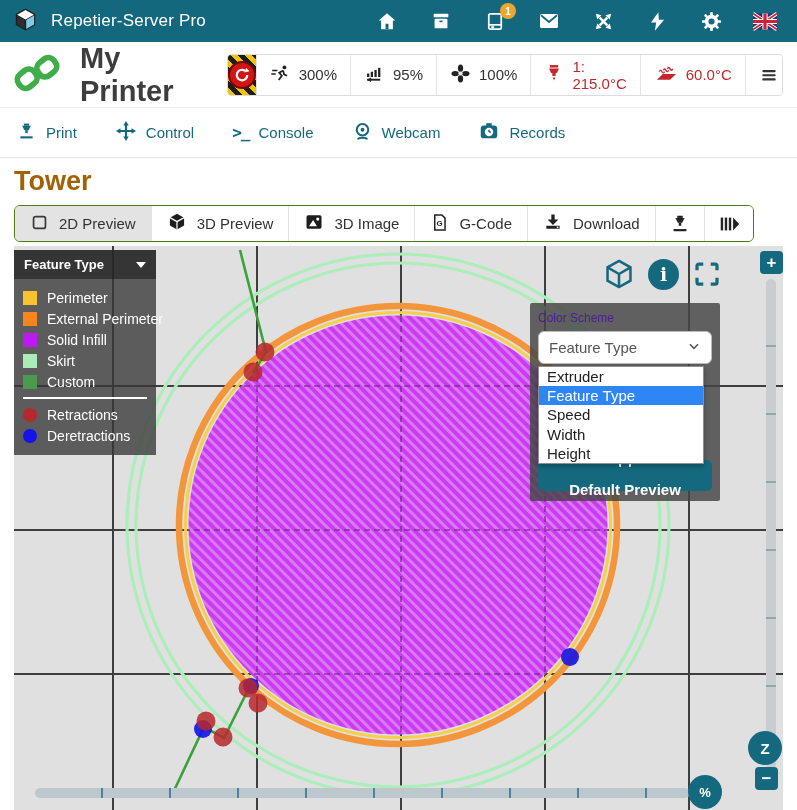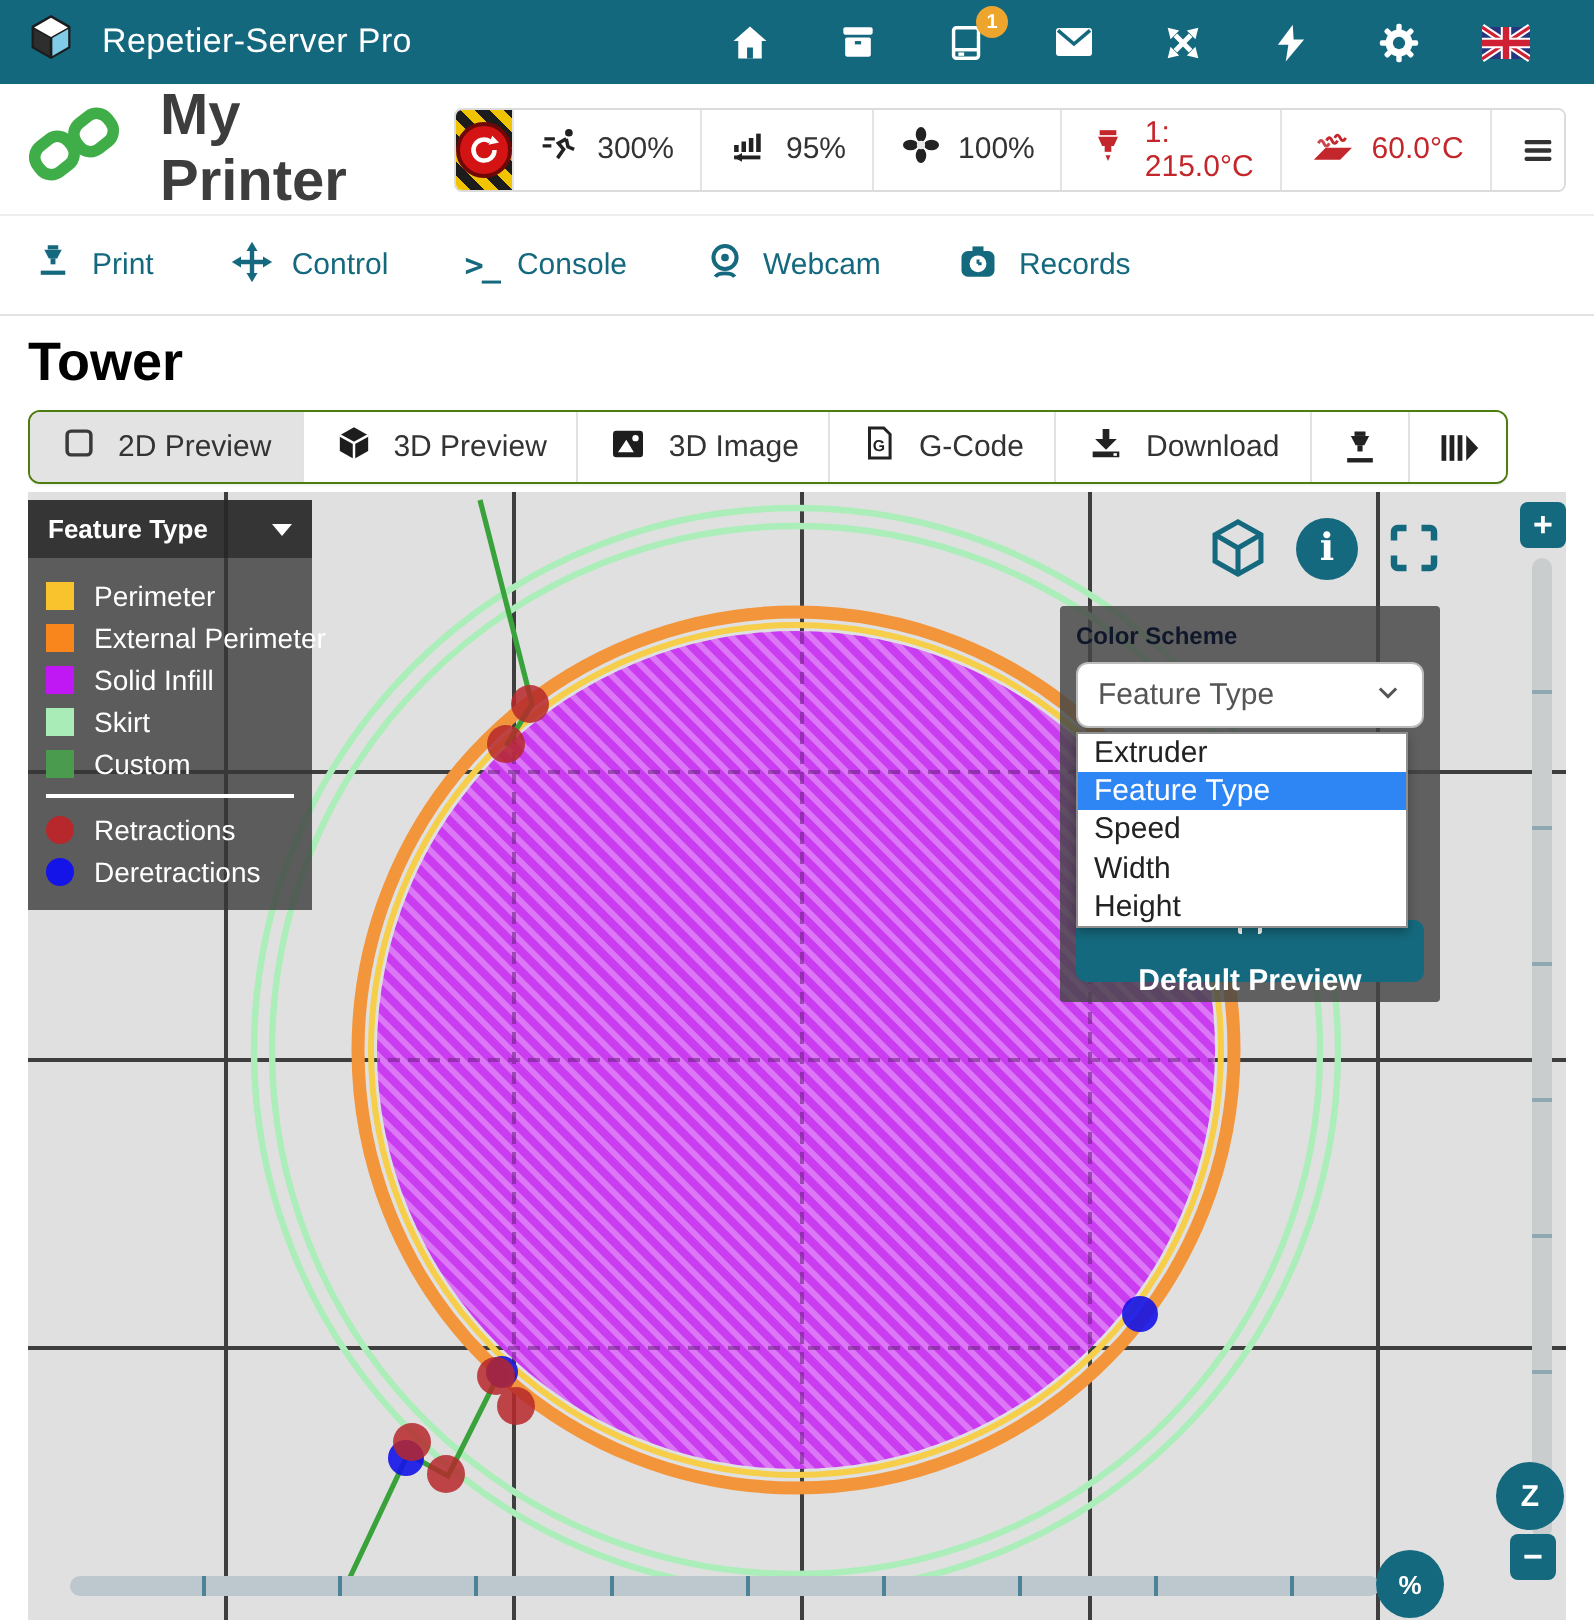--- a/index.html
+++ b/index.html
@@ -1,21 +1,21 @@
 <!DOCTYPE html>
 <html><head>
 <meta charset="utf-8">
 <style>
   * { margin:0; padding:0; box-sizing:border-box; }
   html,body { width:797px; height:810px; overflow:hidden; background:#fff;
     font-family:"Liberation Sans", sans-serif; color:#333; }
 
   
   .navbar { height:42px; background:#14687e; display:flex; align-items:center;
-    padding:0 32px 0 12px; gap:12px; }
+    padding:0 20px 0 12px; gap:12px; }
   .navbar .brand { display:flex; align-items:center; gap:12px; }
   .navbar .title { color:#fff; font-size:17px; letter-spacing:.2px; }
   .nav-icons { margin-left:auto; display:flex; align-items:center; gap:30px; }
   .nav-ic { position:relative; width:24px; height:24px; display:flex;
     align-items:center; justify-content:center; cursor:pointer; }
   .badge { position:absolute; top:-6px; right:-9px; width:16px; height:16px;
     border-radius:50%; background:#eda52d; color:#fff; font-size:10px;
     display:flex; align-items:center; justify-content:center; font-weight:bold; }
 
   
@@ -35,21 +35,21 @@
 
   
   .tabs { display:flex; align-items:center; height:50px; padding-left:16px; gap:38px;
     border-bottom:1px solid #e3e3e3; }
   .tab { display:flex; align-items:center; gap:9px; color:#15697e; font-size:15px;
     cursor:pointer; }
   .console-glyph { font-family:"DejaVu Sans Mono", monospace; font-weight:bold;
     font-size:16px; letter-spacing:-1px; }
 
   
-  .page-title { font-size:27px; font-weight:bold; color:#000000; margin:8px 0 8px 14px; }
+  .page-title { font-size:27px; font-weight:bold; color:#a16207; margin:8px 0 8px 14px; }
   .view-toolbar { margin-left:14px; display:inline-flex; height:37px;
     border:1px solid #4d7c0f; border-radius:6px; overflow:hidden; background:#fff;
     box-shadow:0 1px 1px rgba(0,0,0,.05); }
   .vbtn { display:flex; align-items:center; gap:10px; padding:0 15px; font-size:15px;
     color:#333; border-left:1px solid #e2e2e2; background:#fff; cursor:pointer; }
   .vbtn:first-child { border-left:none; }
   .vbtn.active { background:#e3e3e3; }
   .vbtn.icon-only { padding:0 13px; }
 
   
@@ -76,21 +76,21 @@
   .cic { cursor:pointer; display:flex; align-items:center; justify-content:center; }
   .hamb { width:34px; display:flex; flex-direction:column; gap:4.5px; }
   .hamb span { display:block; height:4.5px; background:#15697e; border-radius:1px; }
   .info-circle { width:31px; height:31px; border-radius:50%; background:#15697e;
     color:#fff; font-size:19px; font-weight:bold; font-family:"DejaVu Serif", serif;
     display:flex; align-items:center; justify-content:center; }
 
   
   .panel { position:absolute; left:516px; top:57px; width:190px; z-index:20;
     background:rgba(70,70,70,.83); padding:8px; border-radius:2px; height:198px; }
-  .panel-label { color:#0f172a; font-size:12px; font-weight:bold; }
+  .panel-label { color:#4c1d95; font-size:12px; font-weight:normal; }
   .select { margin-top:6px; height:33px; background:#fff; border:1px solid #bbb;
     border-radius:6px; display:flex; align-items:center; padding:0 10px; font-size:15px;
     color:#555; cursor:pointer; }
   .select .chev { margin-left:auto; }
   .listbox { position:absolute; left:8px; top:63px; width:166px; background:#fff;
     border:1px solid #8f8f8f; box-shadow:0 2px 5px rgba(0,0,0,.3); z-index:5; }
   .opt { font-size:15px; color:#222; padding:1px 8px; line-height:17.2px; cursor:pointer; }
   .opt.selected { background:#2e86f5; color:#fff; }
   .panel-btn { position:absolute; left:8px; bottom:10px; width:174px; height:31px;
     background:#15697e; color:#fff; border:none; border-radius:5px; font-size:15px;

